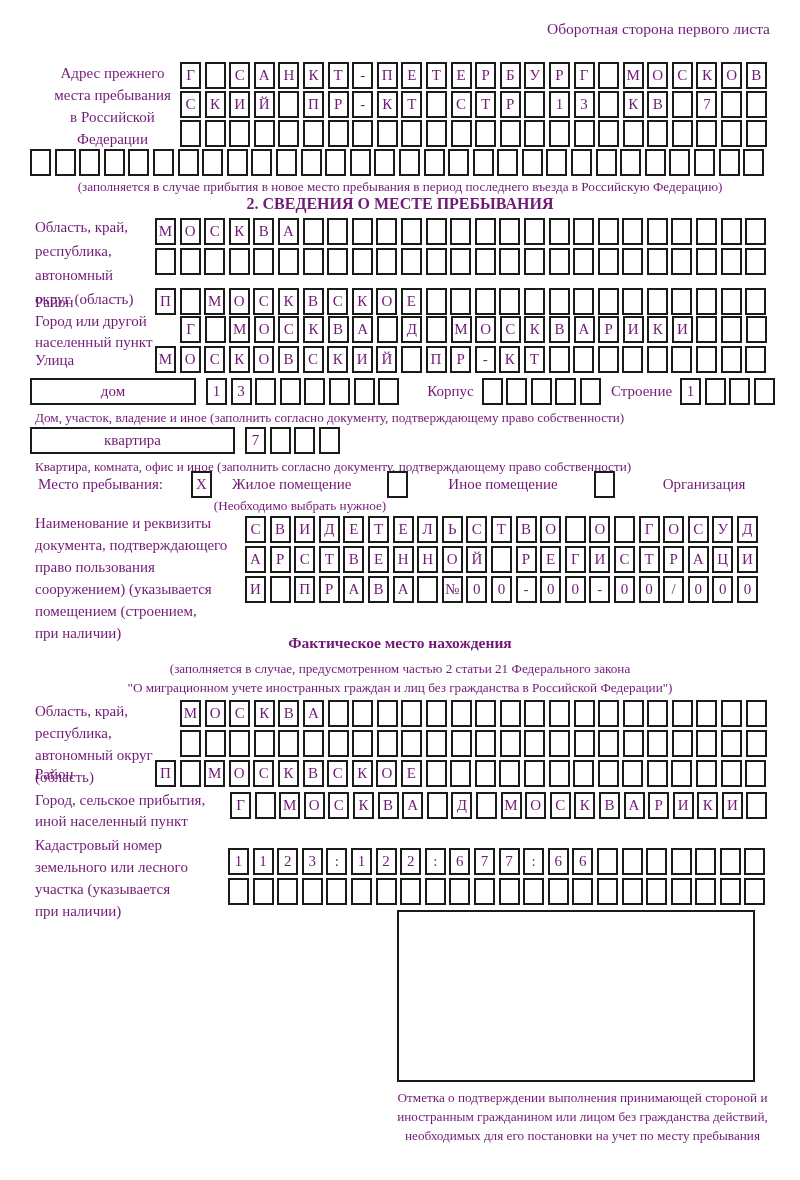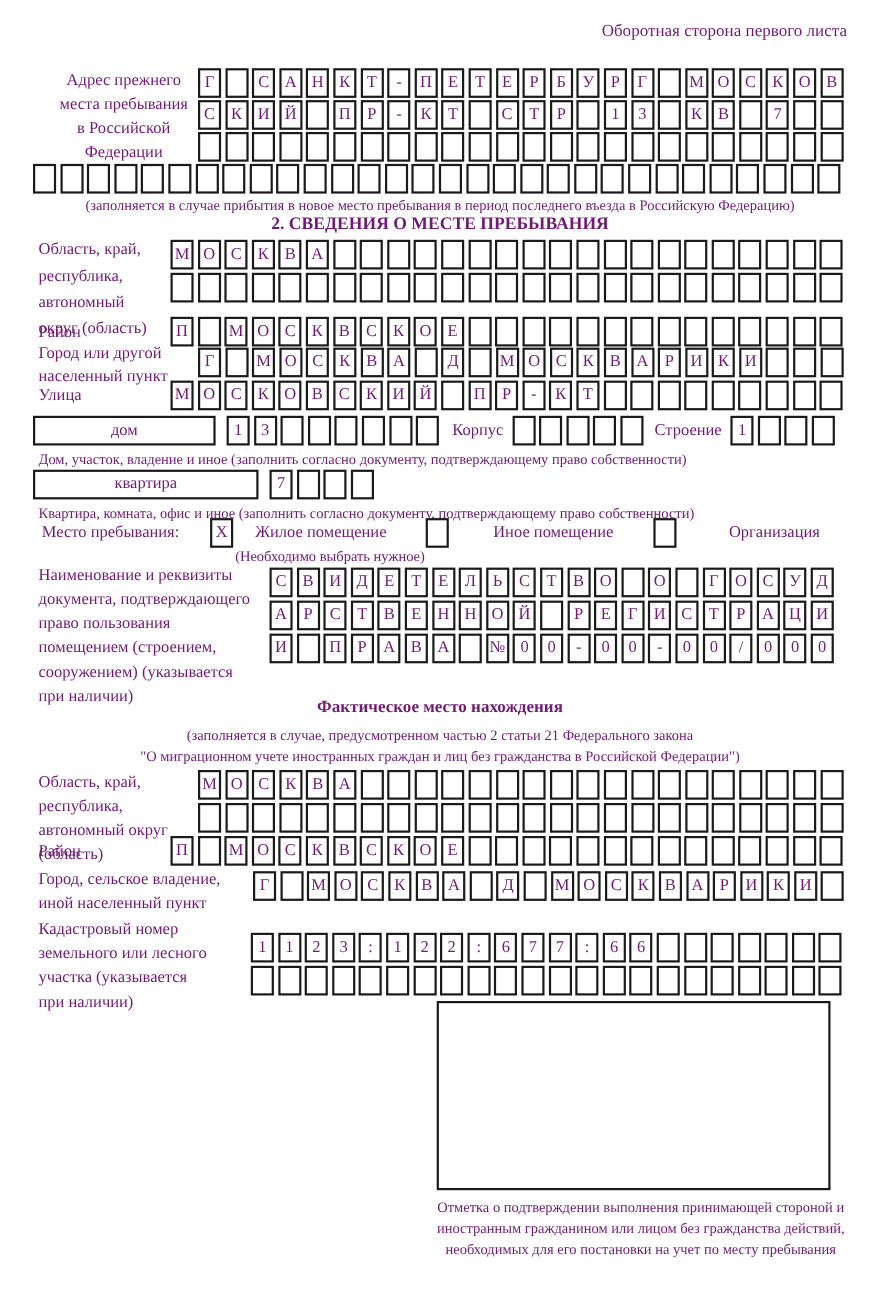--- a/index.html
+++ b/index.html
@@ -15,21 +15,21 @@
   .caption{position:absolute;font-size:13.2px;line-height:17px;}
   .center{left:0;width:800px;text-align:center;}
   .heading{position:absolute;left:0;width:800px;text-align:center;
            font-weight:bold;font-size:16px;}
   .heading2{position:absolute;left:0;width:800px;text-align:center;
            font-weight:bold;font-size:15.5px;}
   .flexrow{position:absolute;display:flex;align-items:flex-start;}
   .widebox{box-sizing:border-box;height:27px;border:2px solid #1a1a1a;
            display:flex;align-items:center;justify-content:center;font-size:15px;}
   .inlbl{font-size:15px;line-height:27px;white-space:nowrap;}
-  .gap8{margin-left:8px;} .gap10{margin-left:10px;} .gap12{margin-left:12px;text-align:center;}
+  .gap8{margin-left:8px;} .gap10{margin-left:10px;} .gap12{margin-left:28px;text-align:center;}
   .gap14{margin-left:0;} .gap16{margin-left:16px;} .gap20{margin-left:20px;}
   .gap28{margin-left:28px;text-align:right;}
   .cells-inline{display:flex;gap:3.6px;}
   .stampbox{position:absolute;left:397px;top:910px;width:358px;height:172px;
             box-sizing:border-box;border:2px solid #1a1a1a;background:#fff;}
   .stampcaption{position:absolute;left:390px;top:1088px;width:385px;
             text-align:center;font-size:13.2px;line-height:19px;}
 </style>
 </head>
 <body>
@@ -357,22 +357,22 @@
     <div class="inlbl gap20">Иное помещение</div>
     <div class="cell gap16"></div>
     <div class="inlbl gap28">Организация</div>
   </div>
   <div class="caption" style="left:130px;top:497px;width:340px;text-align:center;">(Необходимо выбрать нужное)</div>
 
   <div class="label" style="left:35px;top:512px;width:215px;">
     <div>Наименование и реквизиты</div>
     <div>документа, подтверждающего</div>
     <div>право пользования</div>
+    <div>сооружением) (указывается</div>
     <div>помещением (строением,</div>
-    <div>сооружением) (указывается</div>
     <div>при наличии)</div>
   </div>
   <div class="cellrow" style="left:245px;top:516px;">
       <span class="cell">С</span>
       <span class="cell">В</span>
       <span class="cell">И</span>
       <span class="cell">Д</span>
       <span class="cell">Е</span>
       <span class="cell">Т</span>
       <span class="cell">Е</span>
@@ -524,21 +524,21 @@
       <span class="cell"></span>
       <span class="cell"></span>
       <span class="cell"></span>
       <span class="cell"></span>
       <span class="cell"></span>
       <span class="cell"></span>
       <span class="cell"></span>
     </div>
 
   <div class="label" style="left:35px;top:790px;width:200px;line-height:21px;">
-    <div>Город, сельское владение,</div>
+    <div>Город, сельское прибытия,</div>
     <div>иной населенный пункт</div>
   </div>
   <div class="cellrow" style="left:230px;top:792px;">
       <span class="cell">Г</span>
       <span class="cell"></span>
       <span class="cell">М</span>
       <span class="cell">О</span>
       <span class="cell">С</span>
       <span class="cell">К</span>
       <span class="cell">В</span>

